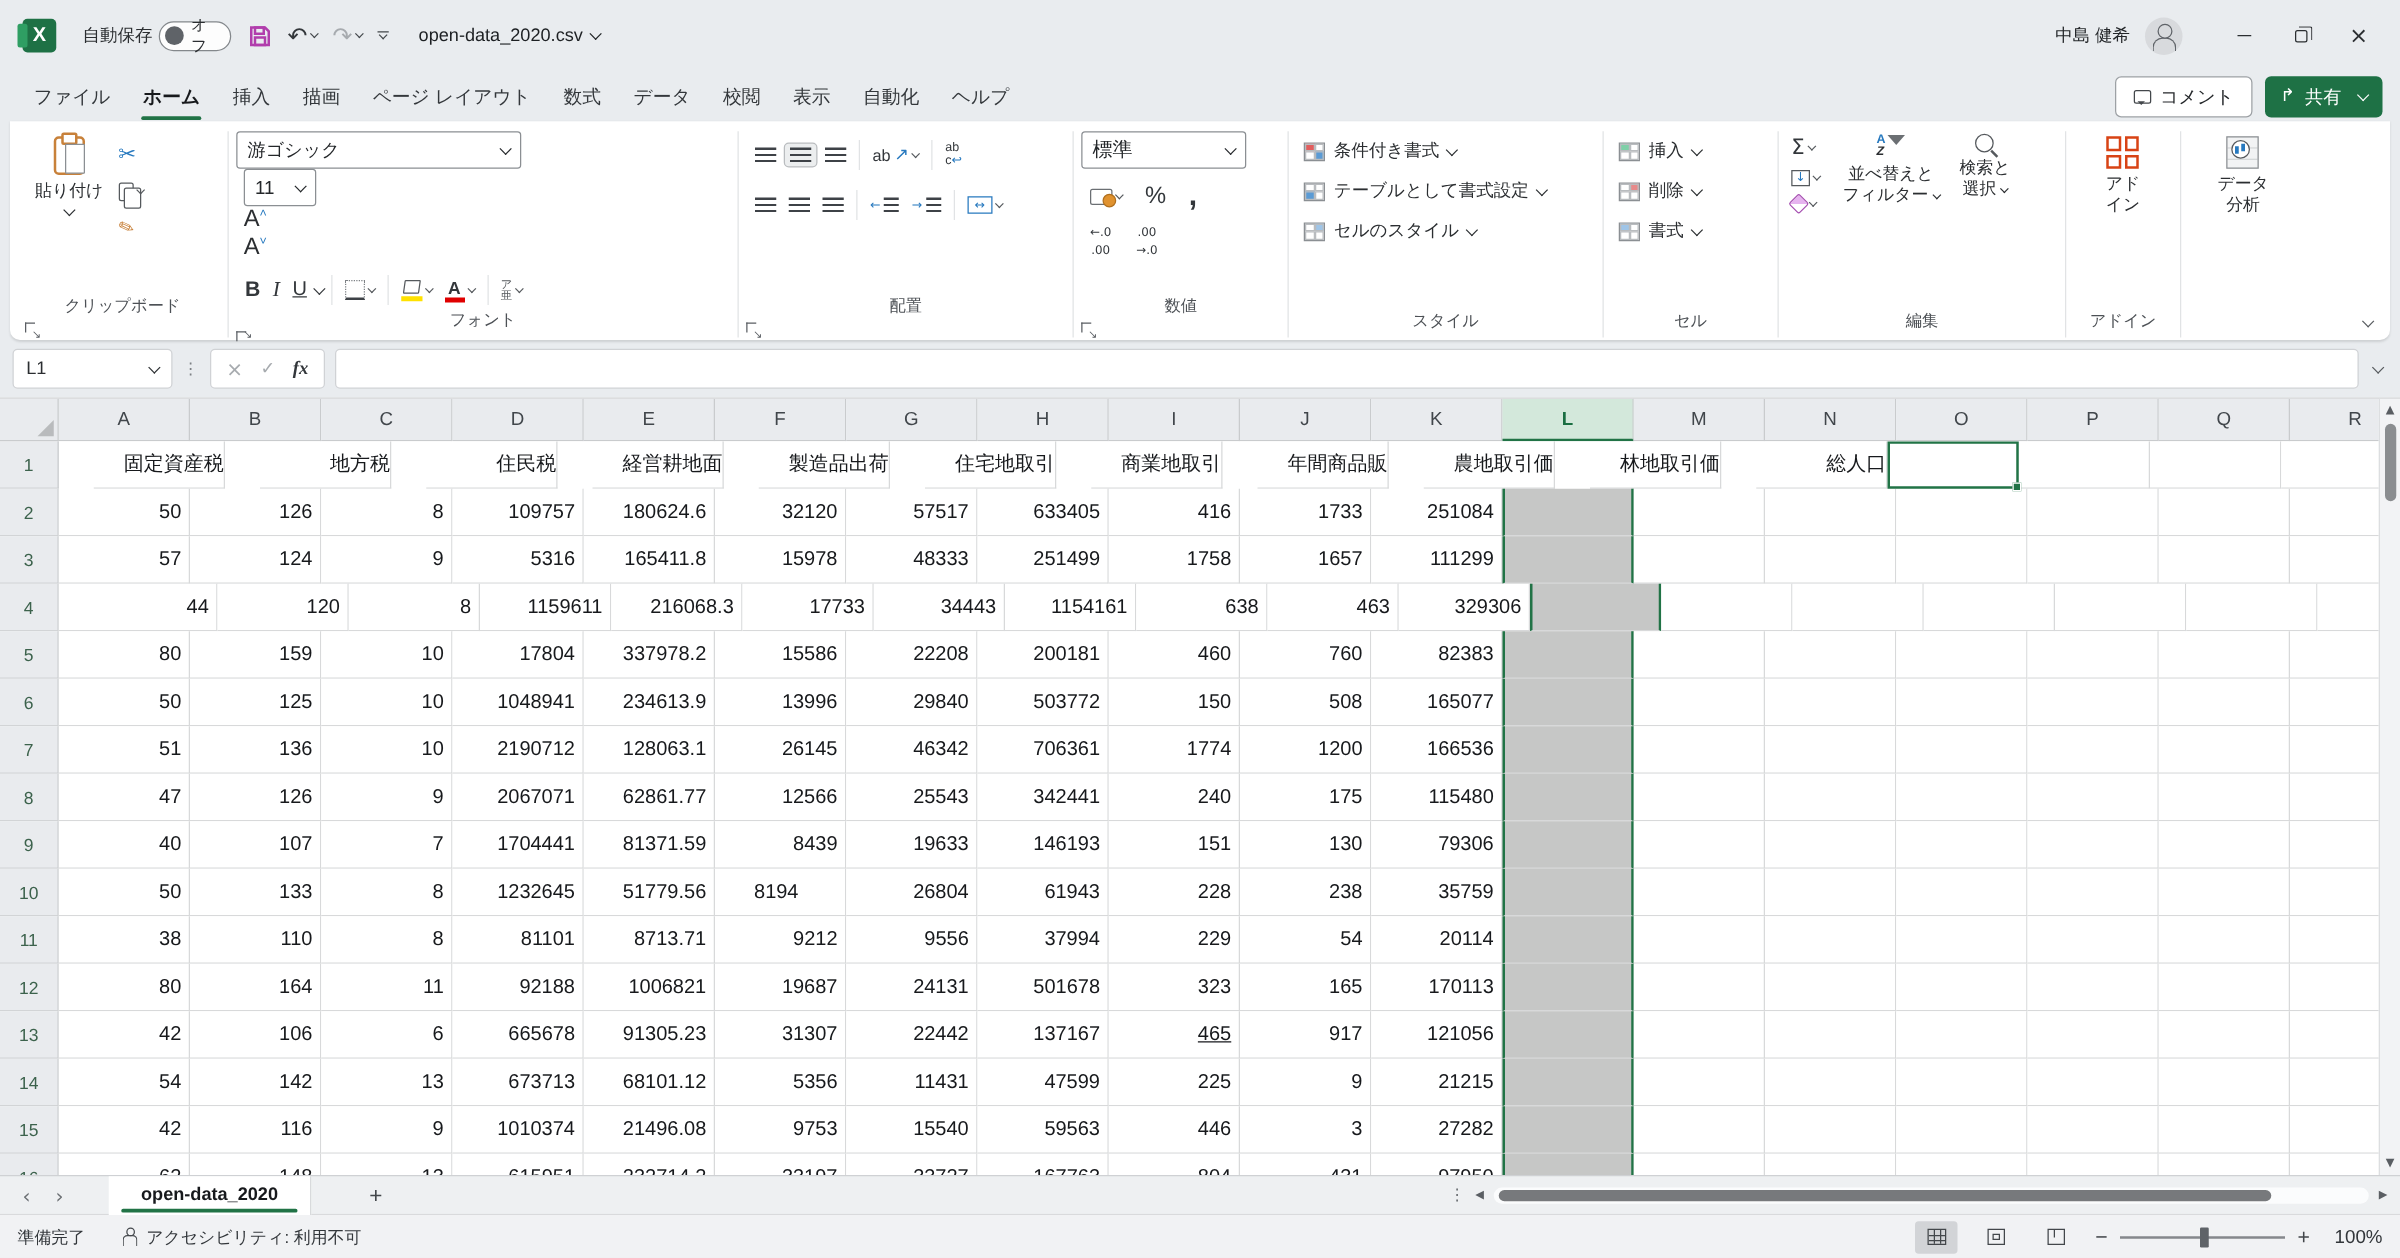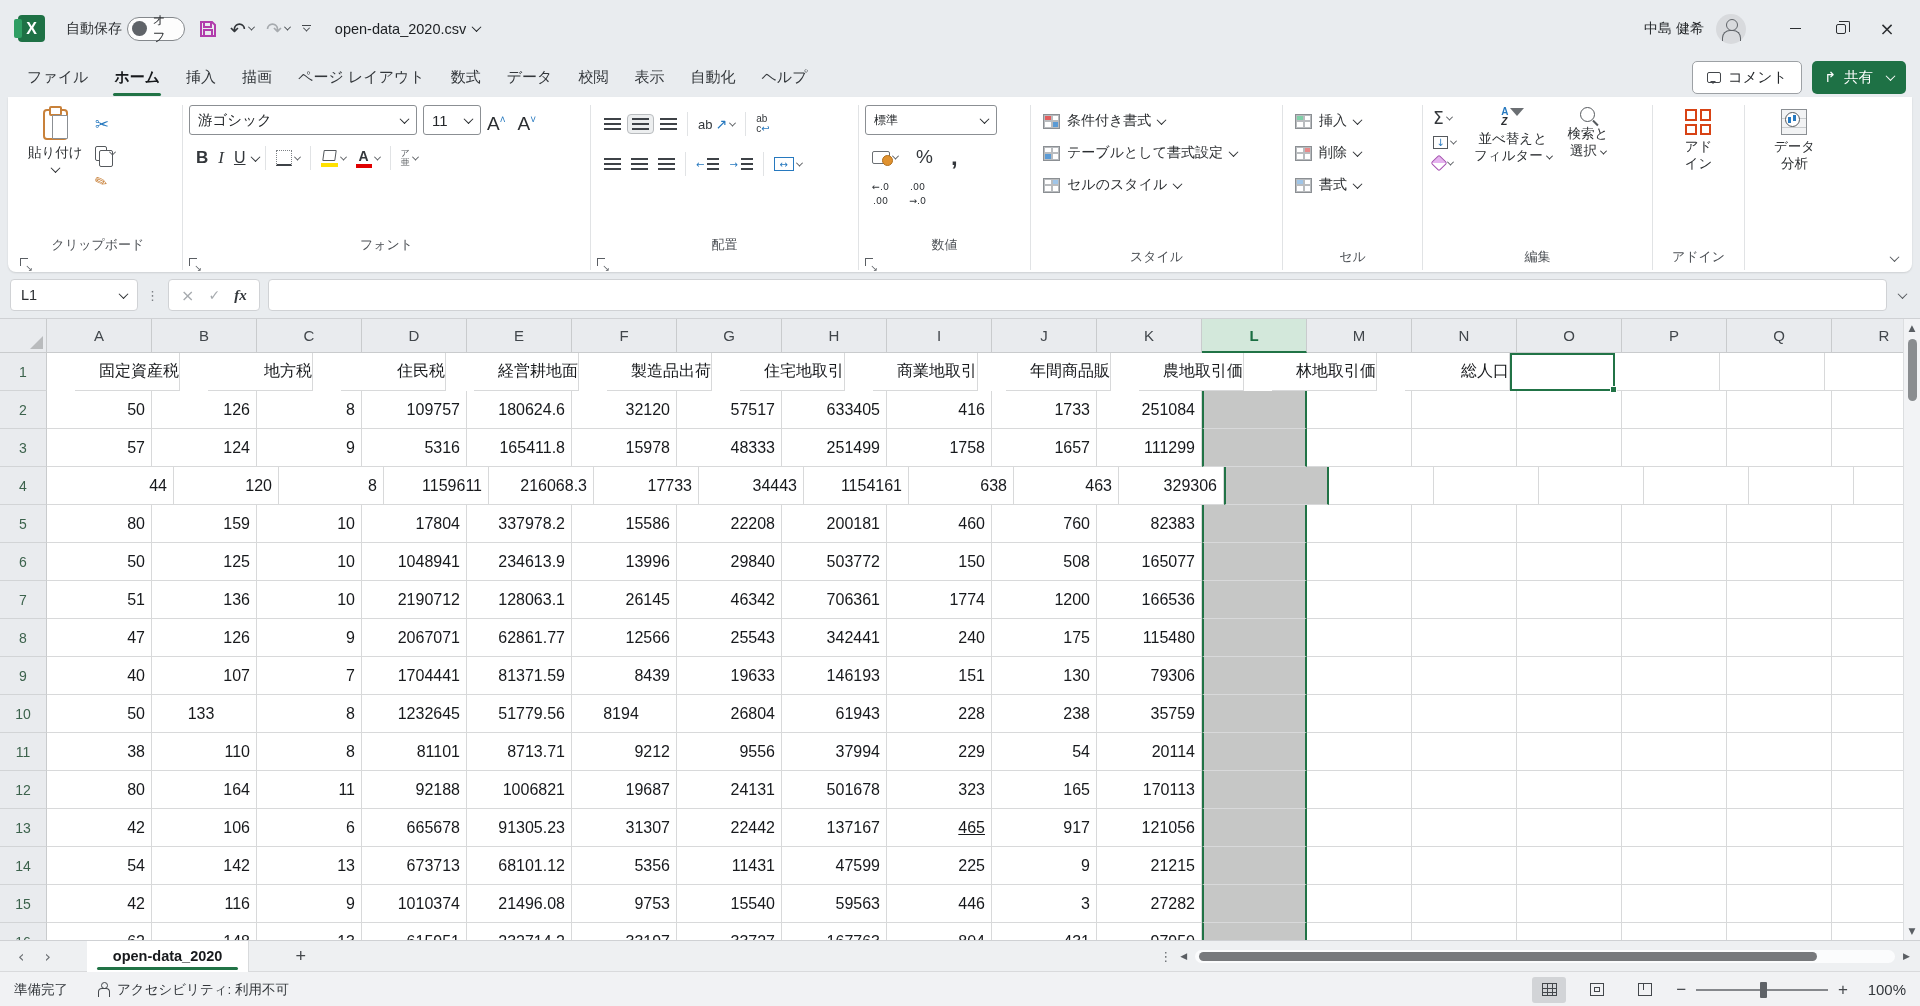--- a/index.html
+++ b/index.html
@@ -96,21 +96,21 @@
   .fc-ic .bar { width:16px;height:4px;background:#e00000;margin-top:1px; }
   .phon { display:inline-flex;flex-direction:column;align-items:center;line-height:1;font-size:9px;color:#55595d; }
   .vdiv { width:1px;height:24px;background:#e1e3e5;margin:0 4px; }
   .selbox { border:1px solid #b9bcbf;background:#eceeef;border-radius:4px; }
   .ab-rot { font-size:13px;color:#33373b; }
   .arrow-blue { color:#2779bf;font-family:"DejaVu Sans",sans-serif; }
   .wrap-ic { display:inline-flex;flex-direction:column;line-height:1;font-size:10px;color:#33373b;align-items:flex-start; }
   .merge-ic { width:20px;height:14px;border:1.6px solid #2779bf;display:inline-flex;align-items:center;justify-content:center;
               color:#2779bf;font-size:10px;font-family:"DejaVu Sans",sans-serif; }
   .numfmt { width:132px;height:30px;border:1px solid #8b8f93;border-radius:3px;display:flex;align-items:center;
-            justify-content:space-between;padding:0 8px;font-size:12px; }
+            justify-content:space-between;padding:0 8px;font-size:16px; }
   .cur-ic { width:18px;height:13px;border:1.4px solid #6b6f73;border-radius:2px;position:relative;display:inline-block; }
   .cur-ic::after { content:"";position:absolute;right:-4px;bottom:-3px;width:9px;height:9px;border-radius:50%;
                    background:#e0922f;border:1px solid #b06f1d; }
   .pct { font-size:19px;color:#33373b; }
   .comma-ic { font-size:24px;font-weight:bold;color:#33373b;line-height:0.6; }
   .deci { display:inline-flex;flex-direction:column;line-height:1.1;font-size:9.5px;color:#33373b;align-items:center;font-family:"DejaVu Sans",sans-serif; }
   .style-btn { display:flex;align-items:center;gap:7px;font-size:14px;color:#2b2e31;padding:4px 6px;height:32px; }
   .grid-ic { width:17px;height:15px;border:1.5px solid #8b8f93;display:inline-grid;grid-template-columns:1fr 1fr;grid-template-rows:1fr 1fr; }
   .grid-ic i { border:0.5px solid #b9bcbf; }
   .grid-ic.cf i:nth-child(1){background:#e25d5d;} .grid-ic.cf i:nth-child(4){background:#5b9bd5;}
@@ -302,21 +302,21 @@
       </div>
     </div>
     <div class="rg-label">
         <span>クリップボード</span>
       </div>
     <span class="launcher"></span>
   </div>
 
   <div class="rgroup" style="width:408px;">
     <div class="rg-body" style="flex-direction:column;gap:8px;">
-      <div style="display:flex;align-items:flex-end;">
+      <div style="display:flex;align-items:flex-start;flex-direction:column;">
         <span class="fontbox">
           <span>游ゴシック</span>
             <i class="chv"></i>
         </span>
         <span class="sizebox">
           <span>11</span>
             <i class="chv"></i>
         </span>
         <span class="fontsize-btn"><span>A</span><sup>˄</sup></span>
         <span class="fontsize-btn"><span>A</span><sup>˅</sup></span>
@@ -1032,21 +1032,21 @@
         <div class="cell" style="width: 105px;"></div>
         <div class="cell" style="width: 105px;"></div>
         <div class="cell" style="width: 105px;"></div>
         <div class="cell" style="width: 105px;"></div>
       </div>
       <div class="grow">
         <div class="rownum">10</div>
         <div class="cell num" style="width: 105px;">
           <span>50</span>
         </div>
-        <div class="cell num" style="width: 105px; justify-content: center;">
+        <div class="cell num" style="width: 105px;">
           <span>133</span>
         </div>
         <div class="cell num" style="width: 105px;">
           <span>8</span>
         </div>
         <div class="cell num" style="width: 105px;">
           <span>1232645</span>
         </div>
         <div class="cell num" style="width: 105px;">
           <span>51779.56</span>

